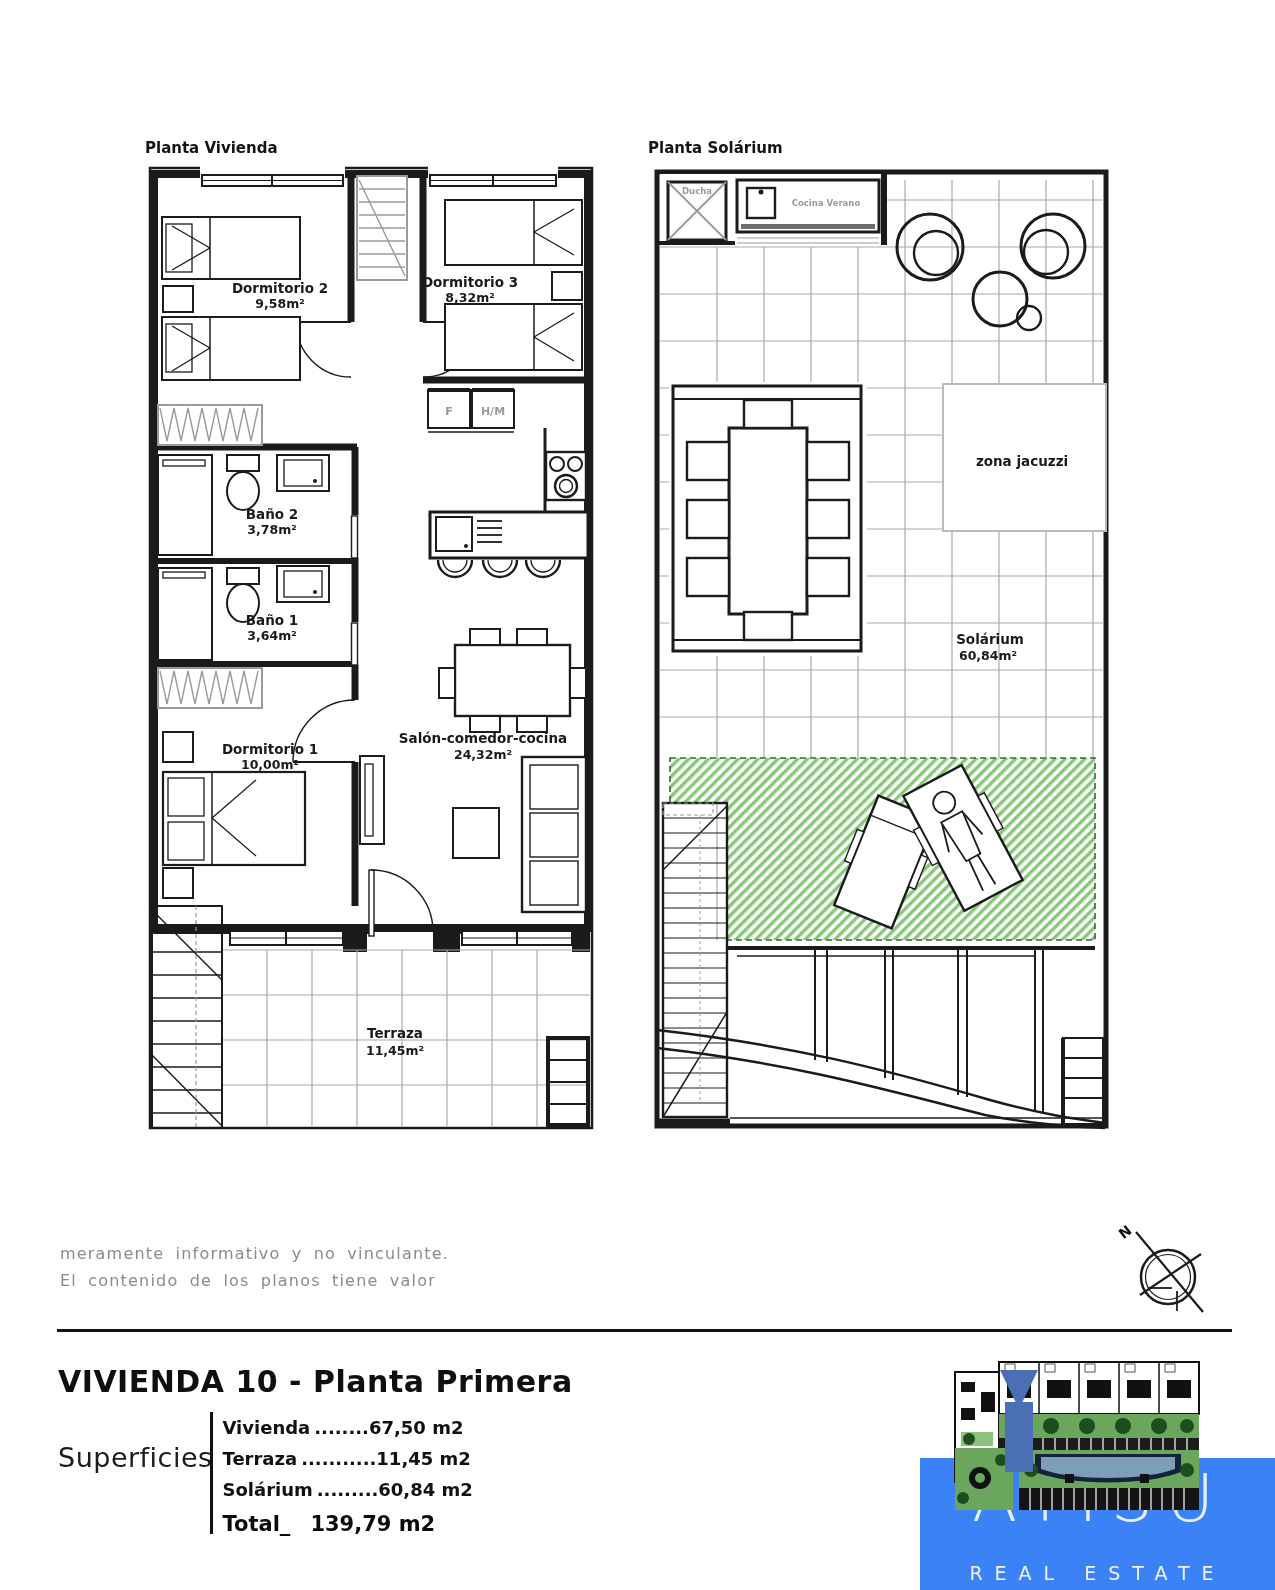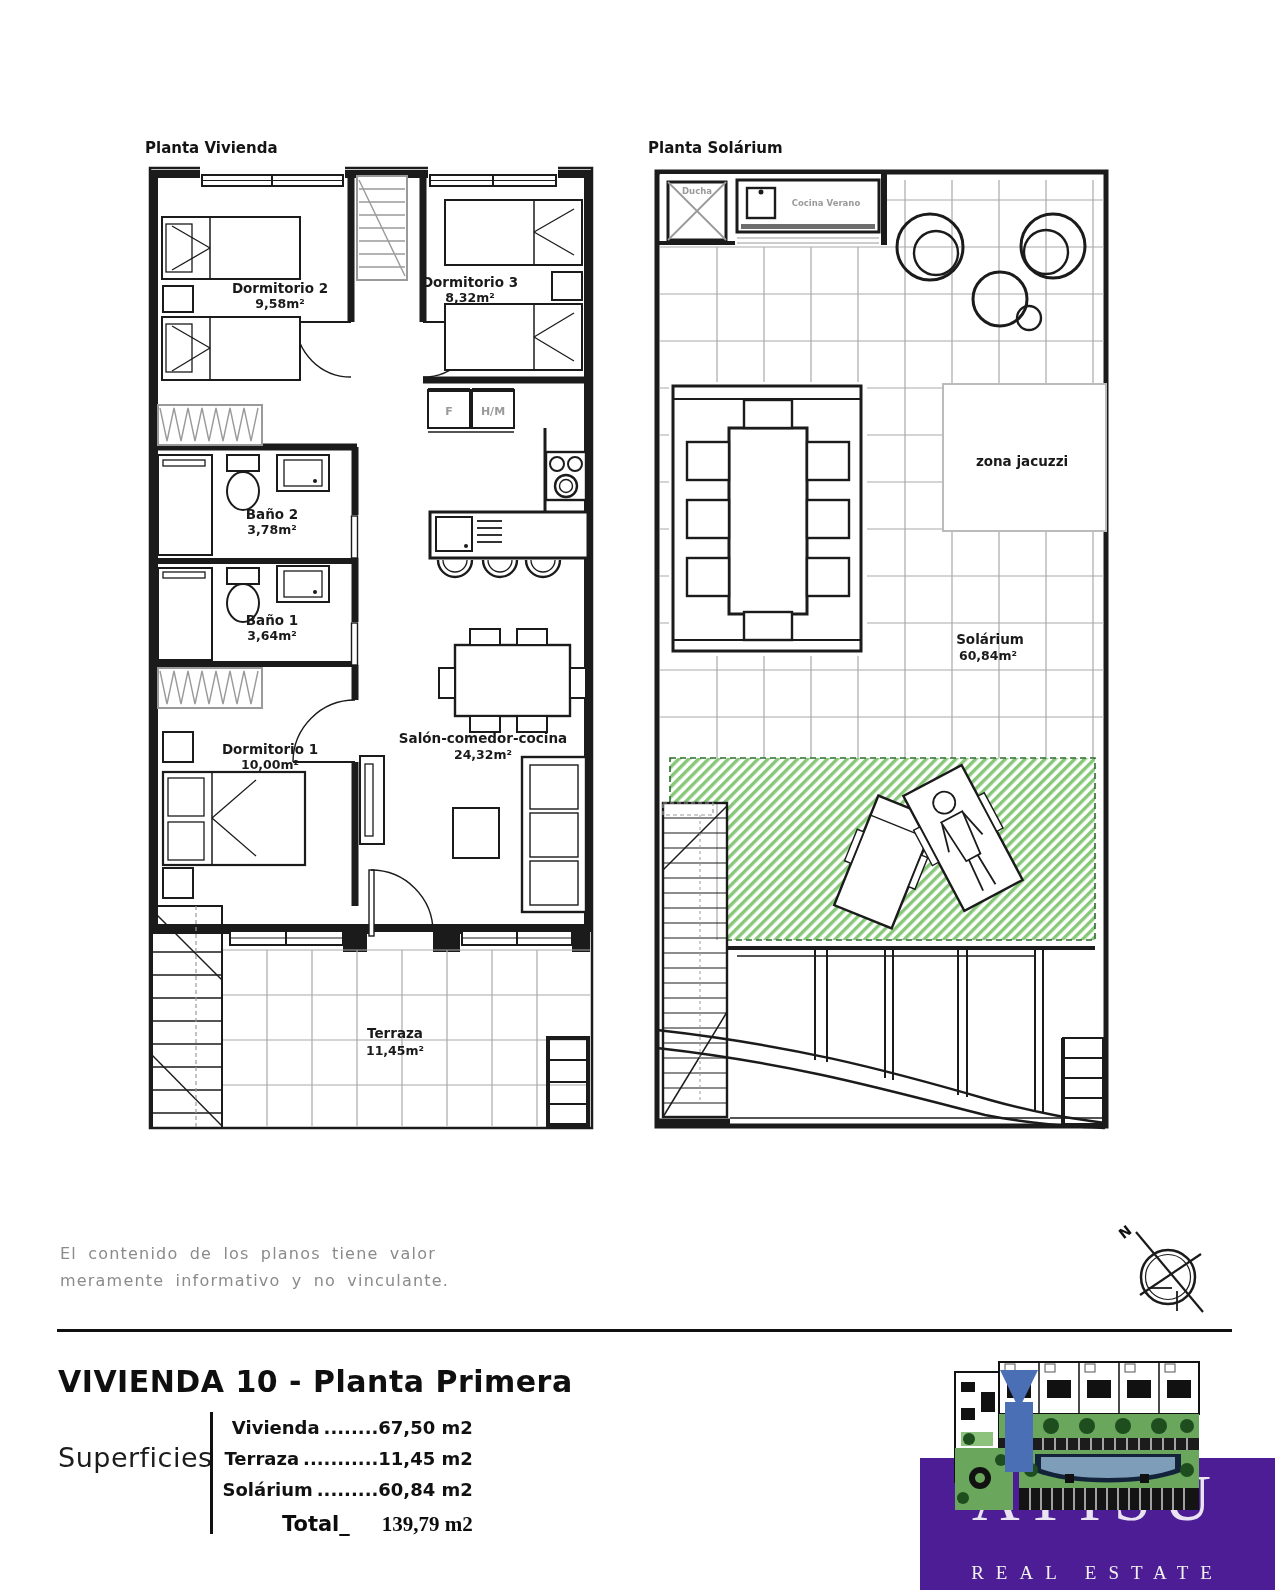--- a/index.html
+++ b/index.html
@@ -16,26 +16,26 @@
   .fur{stroke:#1b1b1b;fill:#ffffff;}
   .furl{stroke:#1b1b1b;fill:none;}
   .tile{stroke:#a9a9a9;stroke-width:1.2;}
   .grayl{stroke:#9a9a9a;fill:none;}
   .disclaimer{left:60px;top:1240px;width:460px;color:#8b8b8b;font-size:16px;line-height:27px;font-weight:500;letter-spacing:1.2px;word-spacing:5px;}
   .divider{left:57px;top:1329px;width:1175px;height:3px;background:#111;}
   .footer-title{left:58px;top:1364px;font-size:30px;font-weight:800;color:#0f0f0f;letter-spacing:.5px;}
   .superf{left:58px;top:1410px;display:flex;align-items:flex-start;}
   .superf-heading{font-size:27px;font-weight:500;color:#1c1c1c;width:152px;letter-spacing:.5px;margin-top:32px;}
   .superf-vline{width:2.5px;background:#111;height:122px;margin:2px 10px 0 0;}
-  .s-rows{padding-top:2px;text-align:right;}
+  .s-rows{padding-top:2px;}
   .s-row{font-size:18px;font-weight:600;color:#111;line-height:31px;}
   .s-row .lbl{margin-right:4px;}
   .s-total{font-size:21px;font-weight:800;color:#0c0c0c;margin-top:7px;}
-  .s-total .val{margin-left:32px;font-family:Liberation Serif, serif;}
-  .wm-band{left:920px;top:1458px;width:355px;height:132px;background:#4c1d95;z-index:1;font-family:Liberation Serif, serif;}
+  .s-total .val{margin-left:20px;}
+  .wm-band{left:920px;top:1458px;width:355px;height:132px;background:#3b82f6;z-index:1;}
   .wm-name{position:absolute;left:52px;top:2px;font-size:66px;font-weight:300;letter-spacing:13px;color:rgba(255,255,255,.88);}
   .wm-tag{position:absolute;left:0;bottom:6px;width:100%;text-align:center;font-size:19px;font-weight:400;letter-spacing:12px;color:#f2f1ef;}
   .siteplan{left:935px;top:1352px;z-index:2;}
   .compass{left:1100px;top:1200px;}
 </style>
 </head>
 <body>
 
 <svg class="abs" style="left:140px;top:138px;" width="470" height="1000" viewBox="140 138 470 1000">
   <text x="145" y="153" class="plan-title">Planta Vivienda</text>
@@ -450,22 +450,22 @@
       <line x1="1063" y1="1058" x2="1103" y2="1058" class="furl" stroke-width="2"></line>
       <line x1="1063" y1="1078" x2="1103" y2="1078" class="furl" stroke-width="2"></line>
       <line x1="1063" y1="1098" x2="1103" y2="1098" class="furl" stroke-width="2"></line>
     </g>
     <line x1="657" y1="1122" x2="730" y2="1122" class="wall" stroke-width="7"></line>
     <line x1="730" y1="1118" x2="1104" y2="1118" class="furl" stroke-width="1.5"></line>
   </g>
 </svg>
 
 <div class="abs disclaimer">
+  <div>meramente informativo y no vinculante.</div>
   <div>El contenido de los planos tiene valor</div>
-  <div>meramente informativo y no vinculante.</div>
 </div>
 
 <svg class="abs compass" width="120" height="140" viewBox="1100 1200 120 140">
   <circle cx="1168" cy="1277" r="27" class="furl" stroke-width="2.5"></circle>
   <circle cx="1168" cy="1277" r="22.5" class="furl" stroke-width="1.2"></circle>
   <line x1="1136" y1="1232" x2="1203" y2="1312" class="furl" stroke-width="2.2"></line>
   <line x1="1140" y1="1295" x2="1201" y2="1254" class="furl" stroke-width="2.2"></line>
   <line x1="1148" y1="1288" x2="1172" y2="1288" class="furl" stroke-width="1.8"></line>
   <line x1="1177" y1="1291" x2="1177" y2="1311" class="furl" stroke-width="1.8"></line>
   <text x="1128" y="1236" transform="rotate(-38 1128 1236)" style="font-size:14px;font-weight:700;fill:#111;text-anchor:middle;">N</text>

